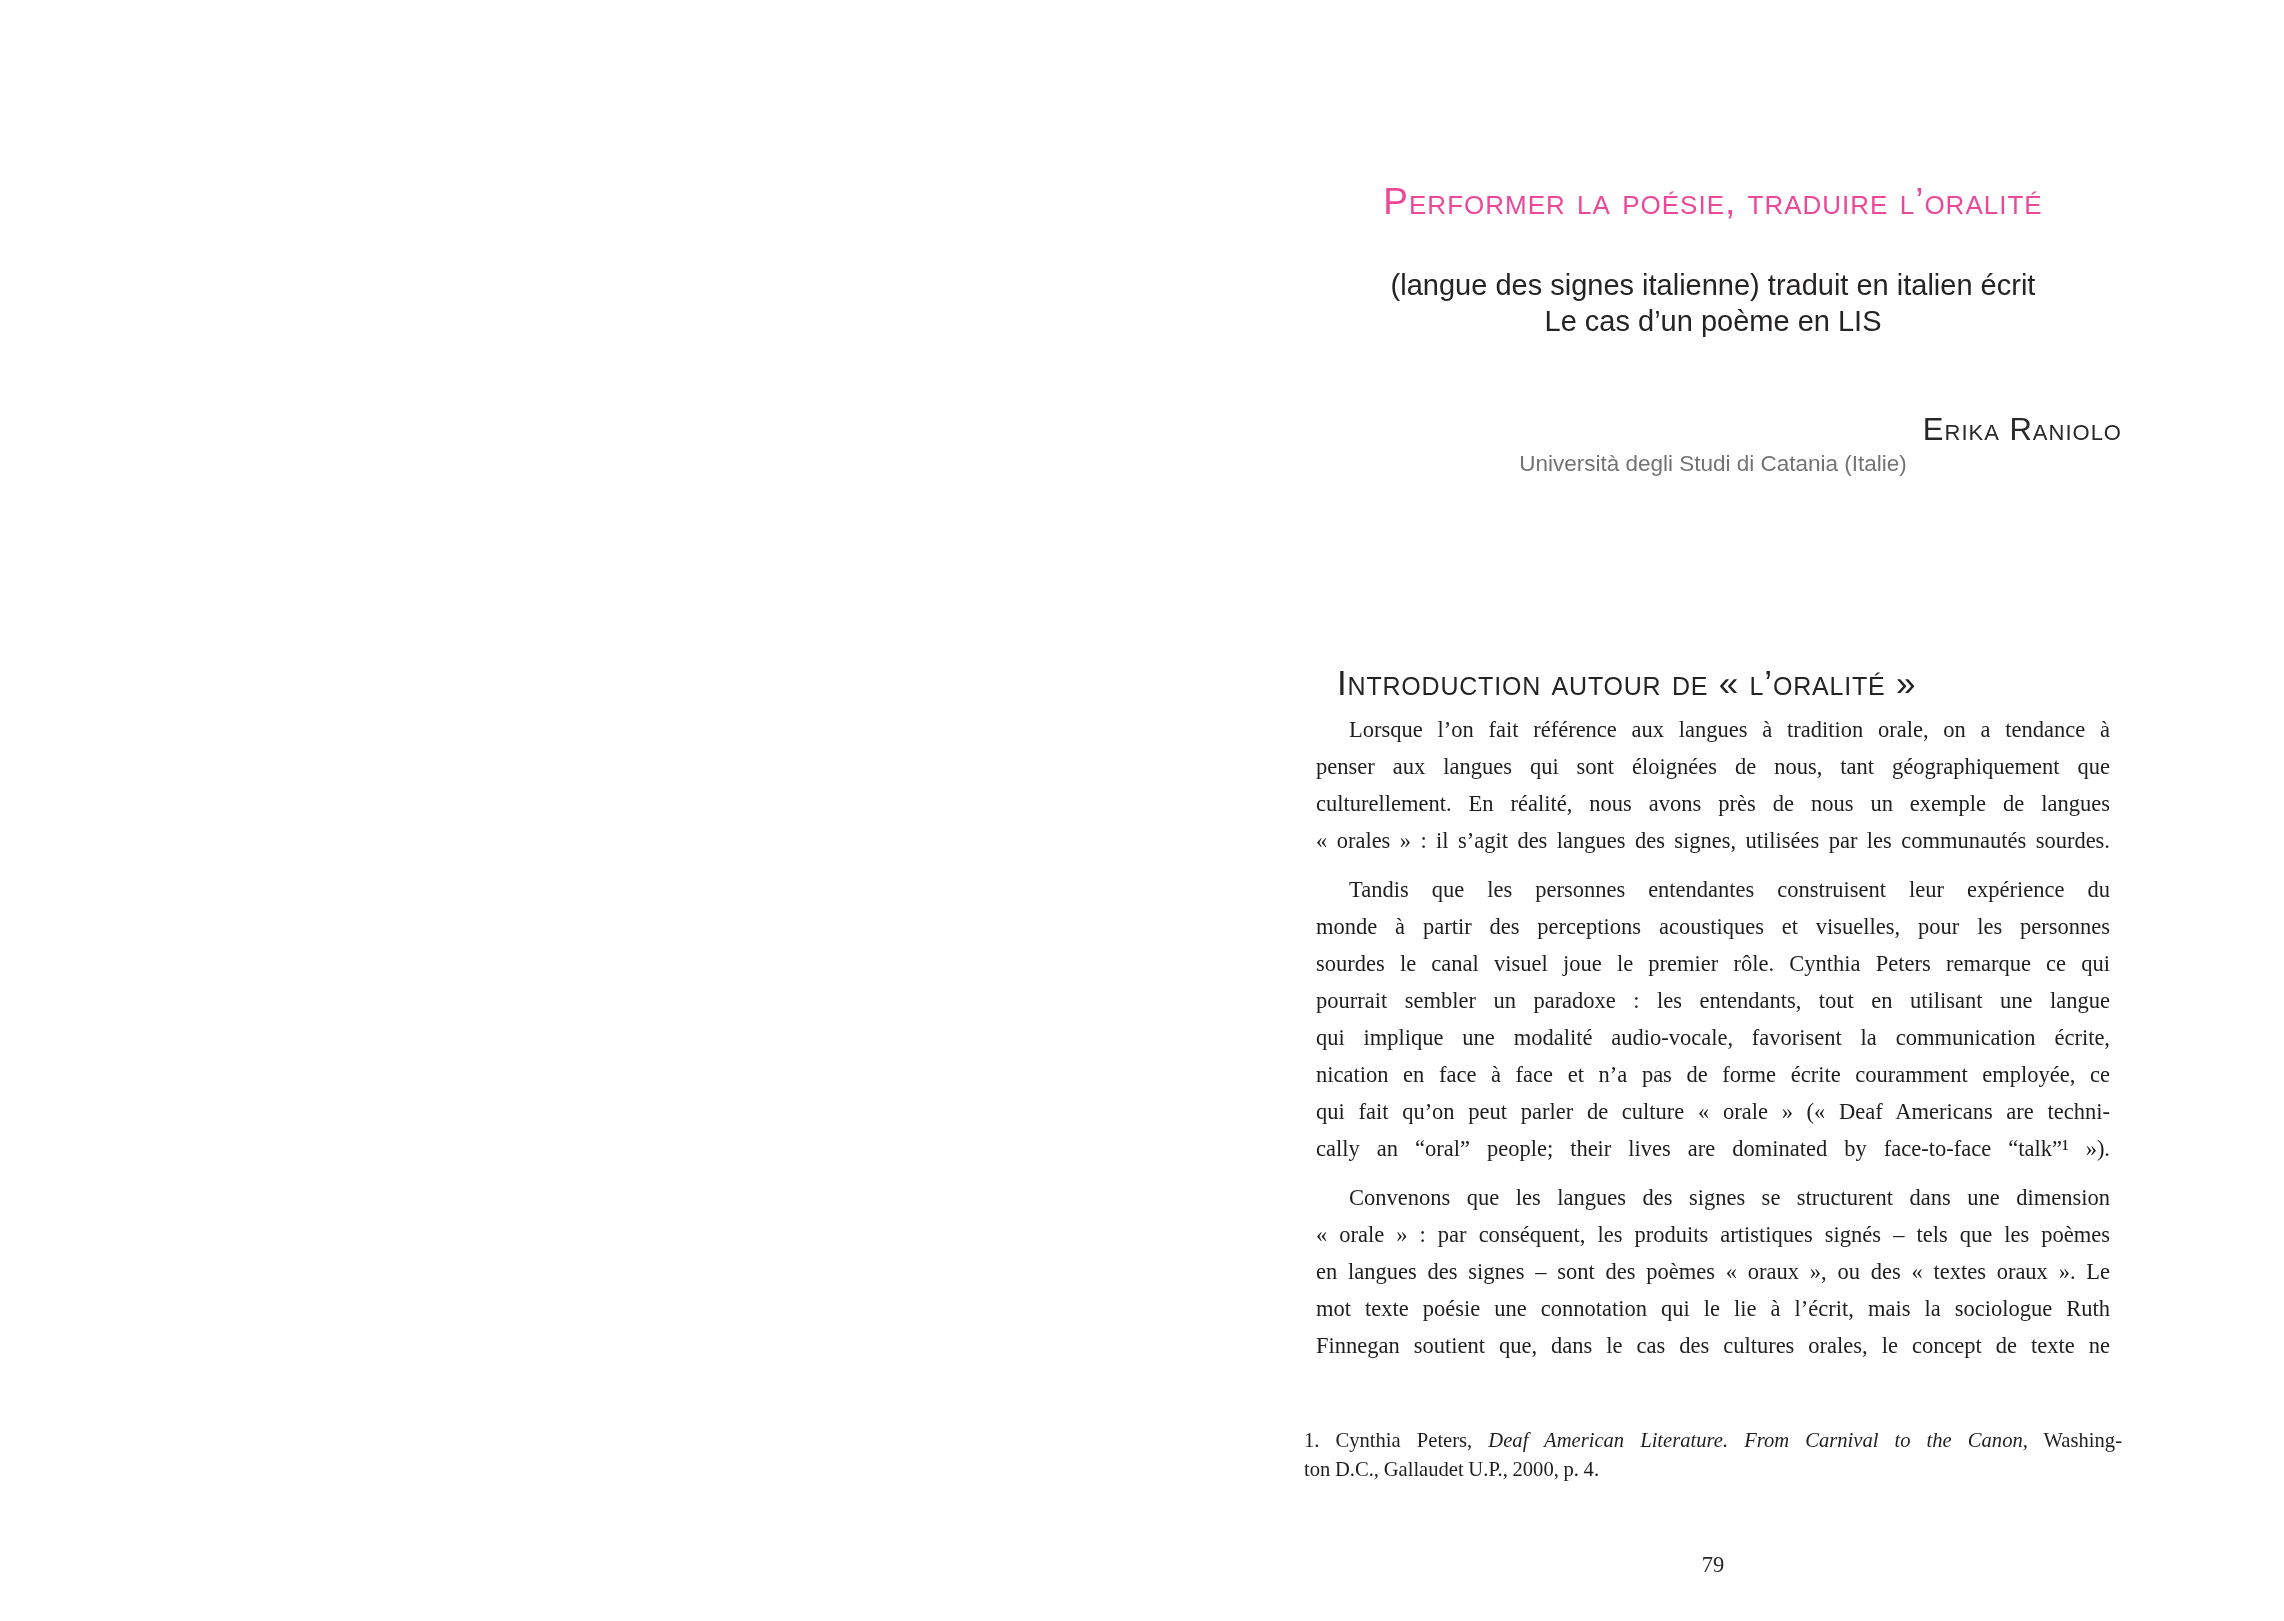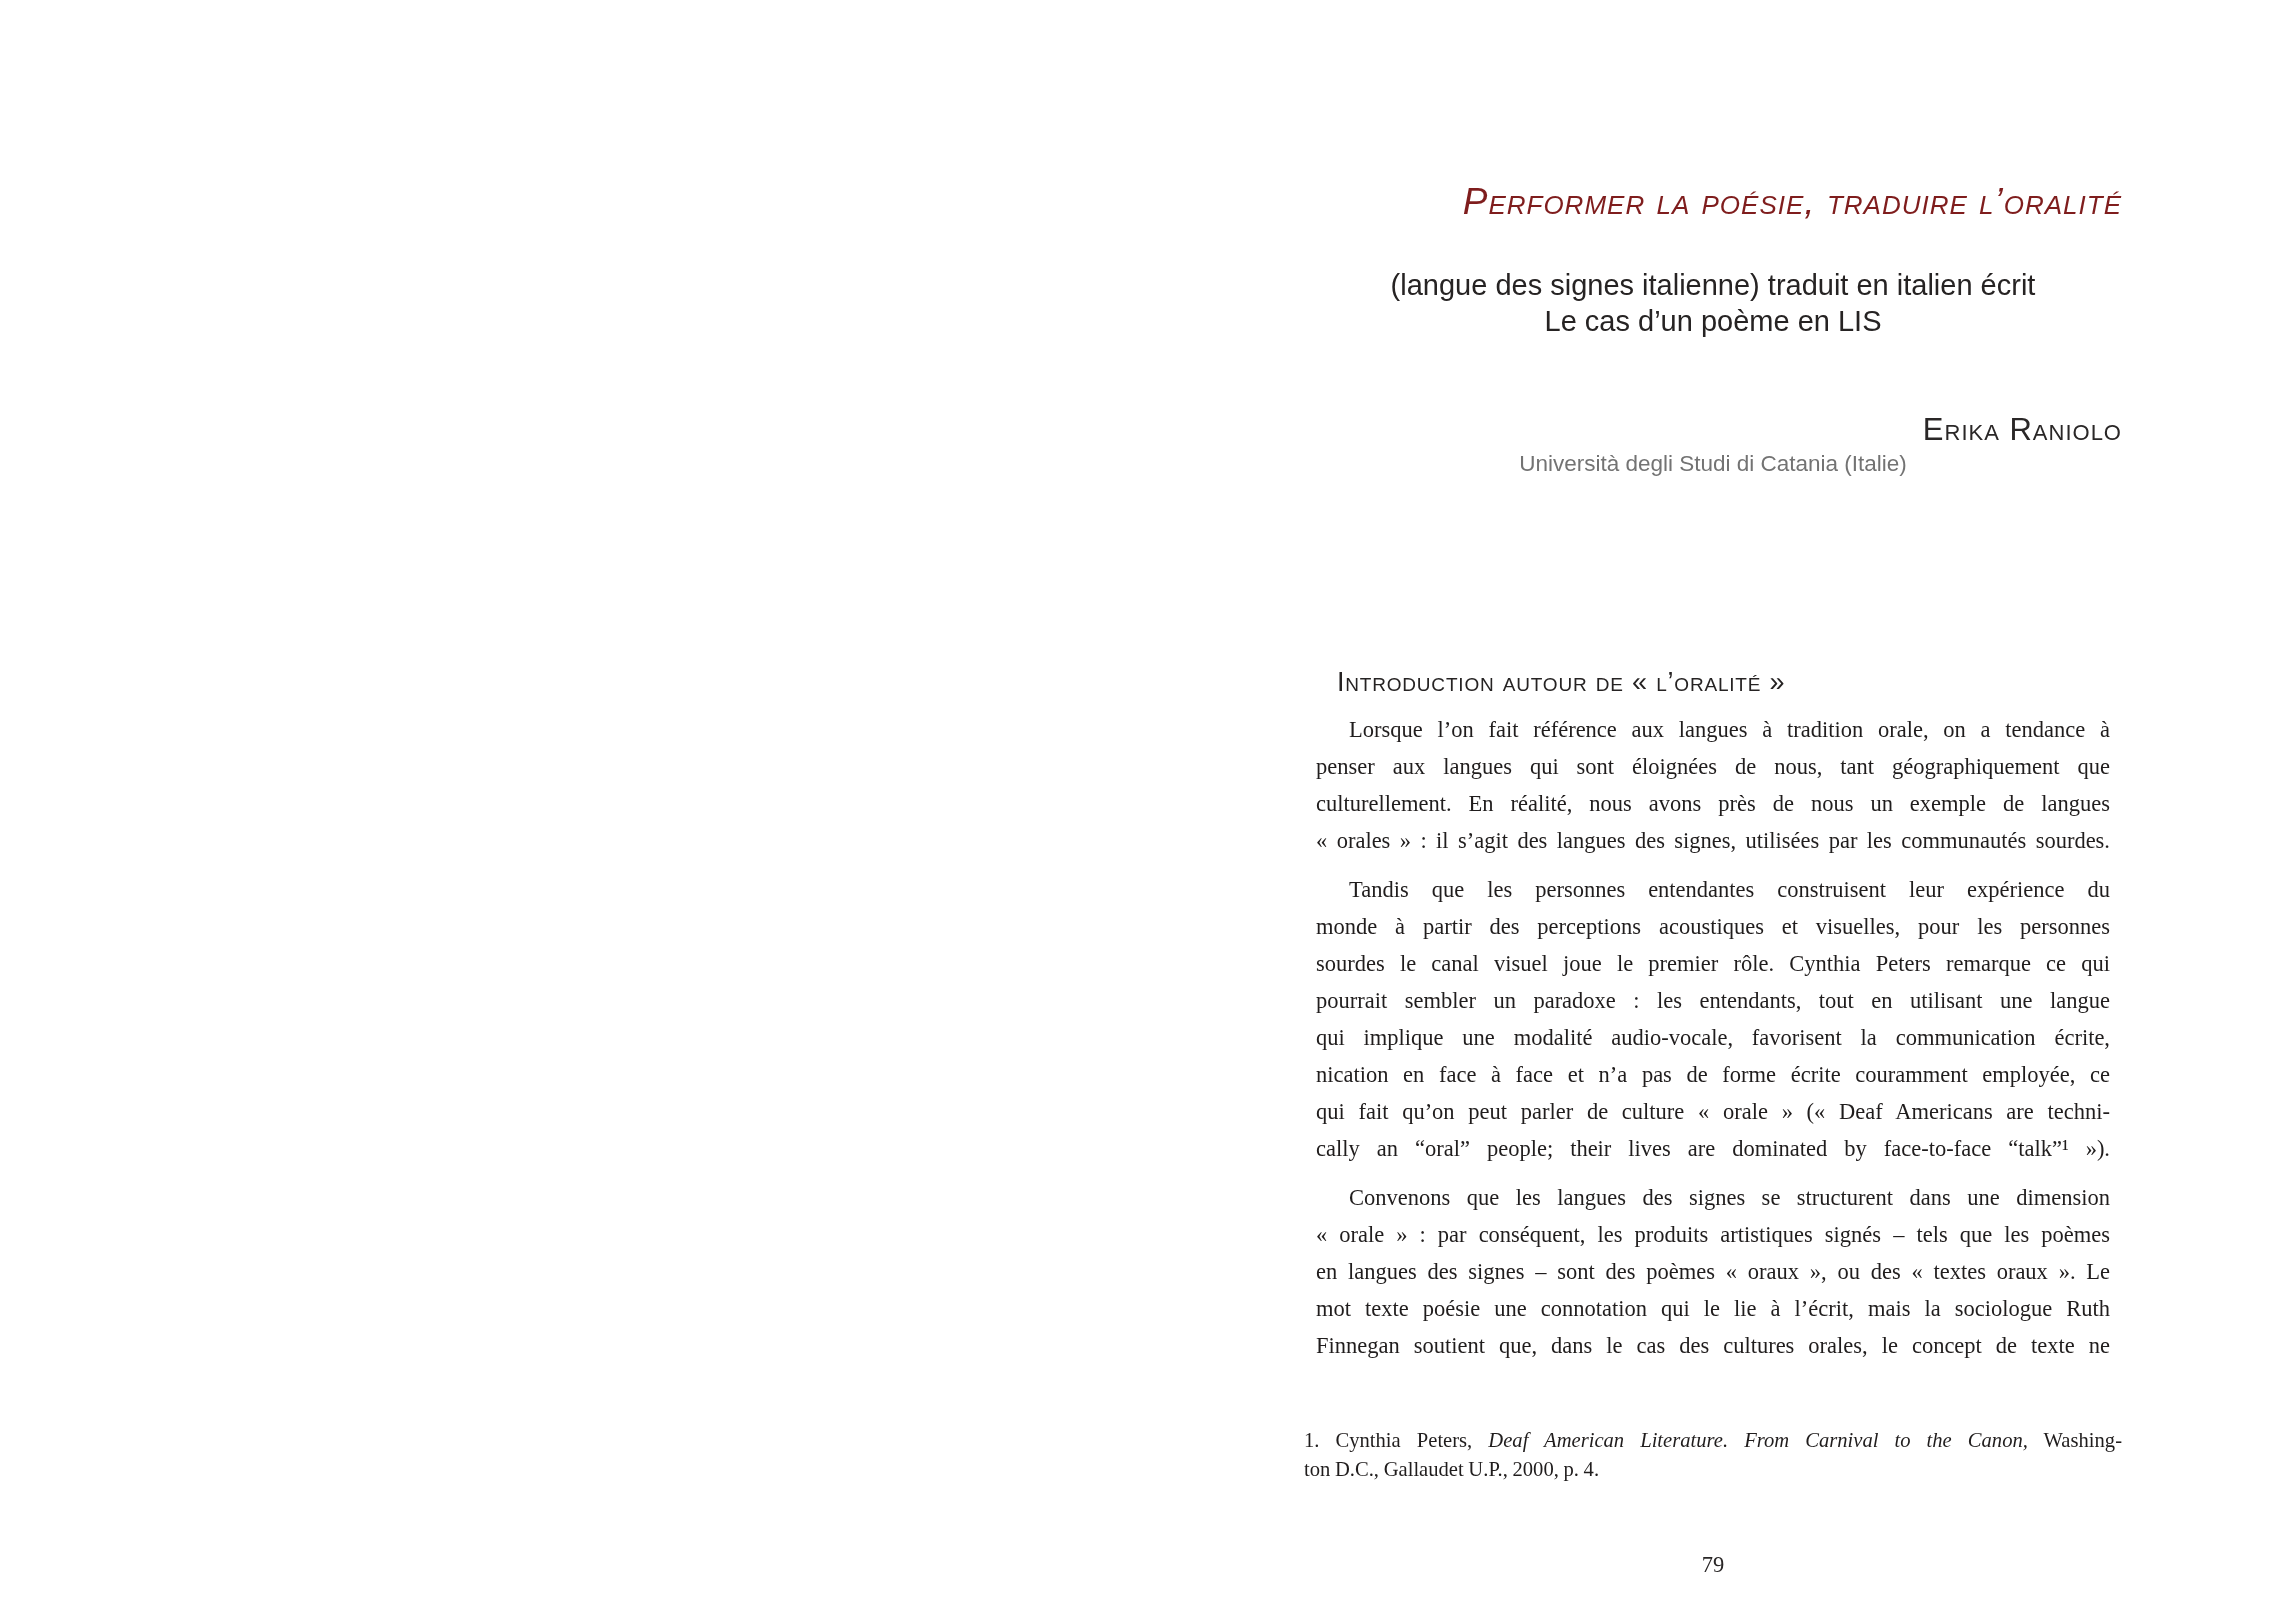--- a/index.html
+++ b/index.html
@@ -14,23 +14,22 @@
   }
   .col { position: absolute; left: 1304px; width: 818px; }
 
   .title {
     top: 179px;
     font-family: "Liberation Sans", sans-serif;
     font-variant: small-caps;
     font-size: 37px;
     line-height: 45px;
     letter-spacing: 1px;
-    text-align: right;
-    color: #7f1d1d;
-    font-style: italic;
+    text-align: center;
+    color: #ec4899;
   }
   .subtitle {
     top: 267px;
     font-family: "Liberation Sans", sans-serif;
     font-size: 29px;
     line-height: 36px;
     text-align: center;
     color: #262323;
   }
   .author {
@@ -50,21 +49,21 @@
     line-height: 27.4px;
     text-align: center;
     color: #737373;
   }
   .heading {
     top: 665px;
     padding-left: 33px;
     box-sizing: border-box;
     font-family: "Liberation Sans", sans-serif;
     font-variant: small-caps;
-    font-size: 27px;
+    font-size: 35px;
     line-height: 35px;
     letter-spacing: 0.8px;
     color: #262323;
   }
   .bodytext {
     top: 699px;
     font-size: 22.5px;
     line-height: 37px;
     word-spacing: -1px;
   }

